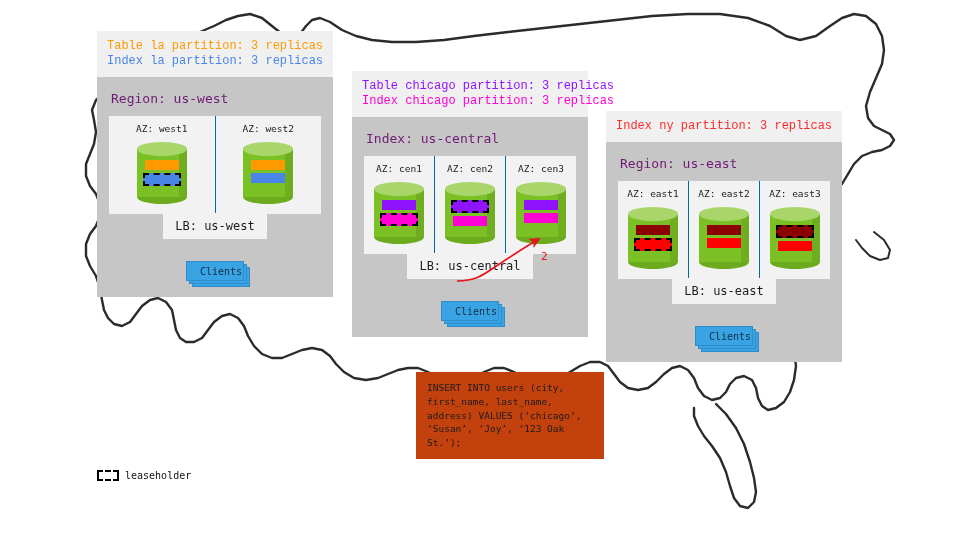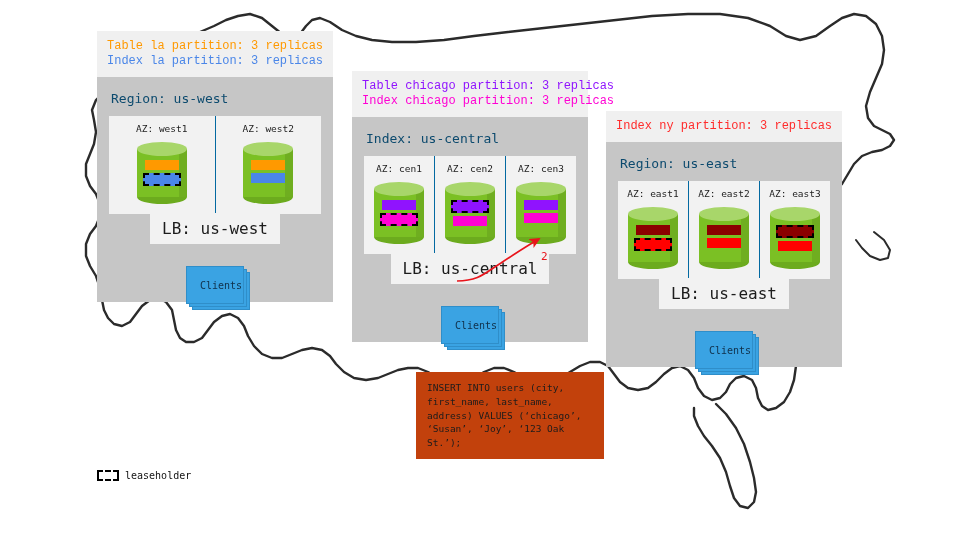--- a/index.html
+++ b/index.html
@@ -25,21 +25,21 @@
     font-size:12px;
     white-space:pre;
     letter-spacing:0px;
     font-family:Liberation Mono, monospace;
   }
   .panel-body{
     background:#c6c6c6;
     padding:10px 12px 14px 12px;
   }
   .region-title{
-    font-size:13px;color:#0c4a6e;
+    font-size:13px;color:#701a75;
     margin:4px 0 10px 2px;white-space:nowrap;
   }
   .az-row{display:flex;background:#f2f2f2;}
   .az{
     flex:1 1 0;
     background:#f2f2f2;
     border-right:1px solid #0369a1;
     padding:7px 4px 10px 4px;
     display:flex;flex-direction:column;align-items:center;
     position:relative;
@@ -69,33 +69,33 @@
         display:flex;flex-direction:column;align-items:center;gap:3px;z-index:4;}
   .bar{width:34px;height:10px;box-sizing:border-box;}
   .bar.lease{
     border:2px dashed #000;
     width:38px;height:13px;
   }
 
   
   .lb{
     background:#f2f2f2;
-    font-size:16px;color:#1c1c1c;
+    font-size:12px;color:#1c1c1c;
     padding:6px 12px;white-space:nowrap;
     align-self:center;
     position:relative;z-index:5;
   }
   .lb-wrap{display:flex;justify-content:center;margin-top:-1px;}
 
   
   .clients-wrap{display:flex;justify-content:center;margin-top:22px;}
   .clients{position:relative;width:58px;height:22px;}
   .clients .card{
     position:absolute;background:#3aa3e3;border:1px solid #2f8ec9;
-    width:58px;height:38px;box-sizing:border-box;padding-left:12px;
+    width:58px;height:20px;box-sizing:border-box;padding-left:12px;
   }
   .clients .c3{left:6px;top:6px;}
   .clients .c2{left:3px;top:3px;}
   .clients .c1{left:0;top:0;display:flex;align-items:center;justify-content:center;
                font-size:10px;color:#10304a;}
 
   
   .sqlbox{
     position:absolute;z-index:4;
     background:#c2410c;

